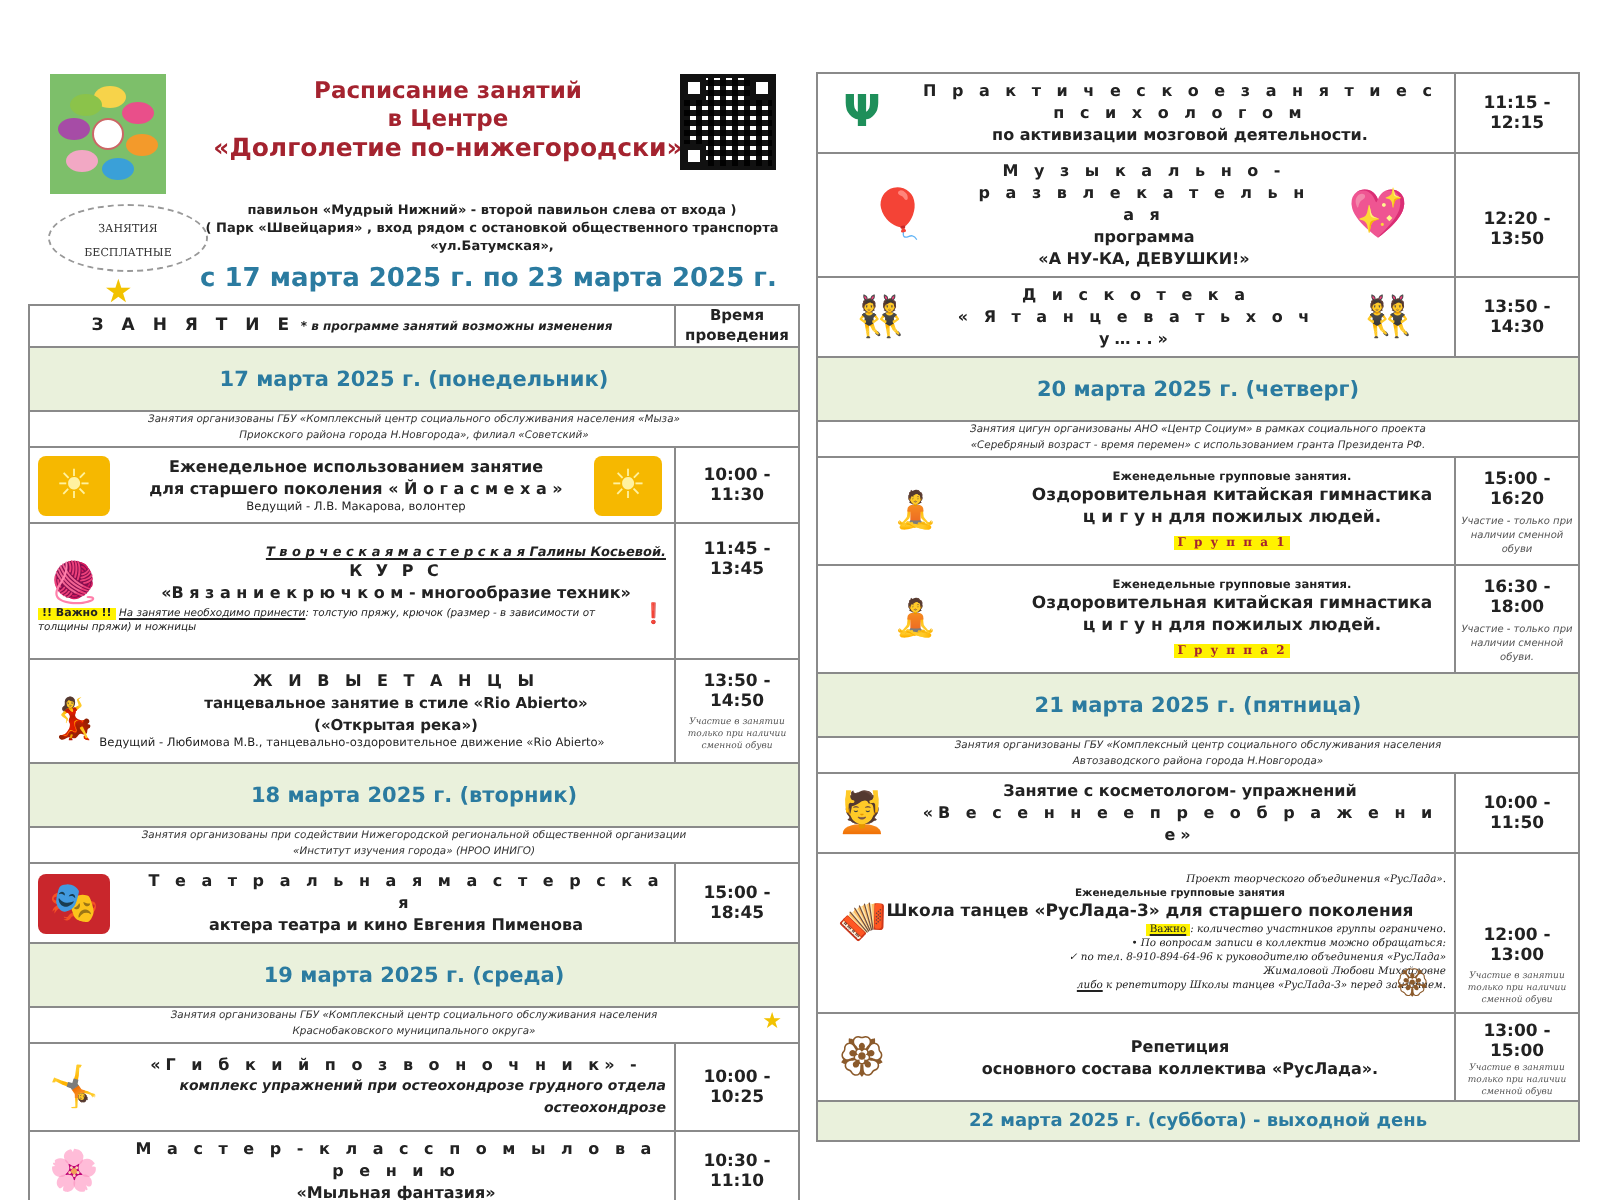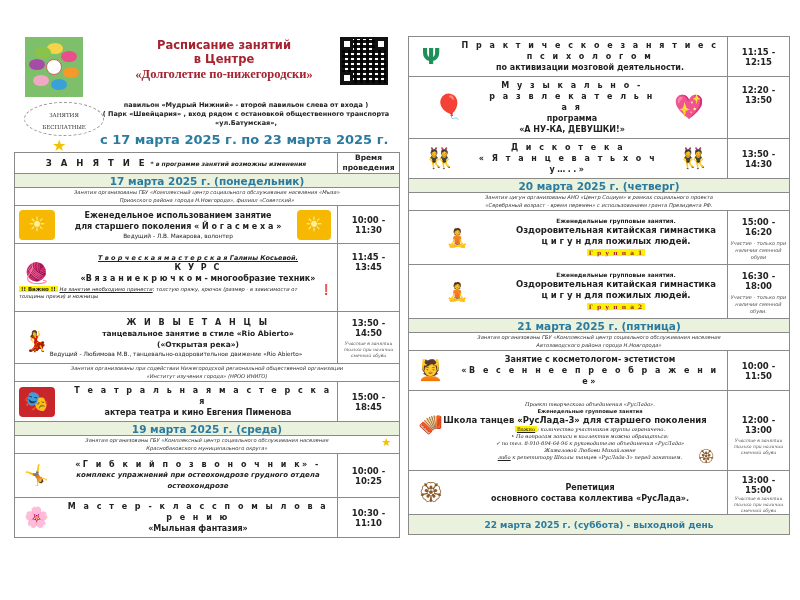--- a/index.html
+++ b/index.html
@@ -16,45 +16,45 @@
   .petal { position:absolute; width:16px; height:11px; border-radius:50%; }
   .flower-center { width:16px; height:16px; border-radius:50%; background:#fff; border:1px solid #c66; position:absolute; left:21px; top:22px; }
   .qr { position: absolute; left: 326px; top: 7px; width: 48px; height: 48px; background:
       repeating-linear-gradient(90deg,#111 0 3px,#fff 3px 6px),
       repeating-linear-gradient(0deg,#111 0 3px,#fff 3px 5px);
       background-blend-mode: multiply; border: 2px solid #111; }
   .qr .corner { position:absolute; width:12px; height:12px; border:3px solid #111; background:#fff; }
   .title-block { position: absolute; left: 90px; top: 8px; width: 240px; text-align: center; color: #a4232f; font-weight: bold; }
   .t1 { font-size: 11.5px; line-height: 14px; }
   .t2 { font-size: 11.5px; line-height: 14px; }
-  .t3 { font-size: 12.5px; line-height: 16px; font-family: Liberation Serif, serif; }
+  .t3 { font-size: 12.5px; line-height: 16px; }
   .t4 { font-size: 9px; line-height: 12px; }
   .addr { position: absolute; left: 72px; top: 71px; width: 320px; text-align:center; font-size: 6.5px; line-height: 9px; font-weight: bold; color:#222; }
   .free-badge { position:absolute; left: 10px; top: 72px; width: 80px; height: 34px; border:1px dashed #999; border-radius: 50%; font-family: "DejaVu Serif", serif; font-size: 5.5px; text-align:center; padding-top:6px; line-height: 12px; color:#333; }
   .star-icon { position:absolute; left: 38px; top: 108px; font-size: 16px; color:#f2c200; line-height: 1; }
   .period { position:absolute; left: 86px; top: 102px; font-size: 13px; font-weight: bold; color: #2b7ba0; white-space: nowrap; }
 
   
   table.sched { border-collapse: collapse; width: 100%; table-layout: fixed; }
   .left table.sched { position:absolute; top: 122px; left: 0; }
   table.sched td { border: 1px solid #8a8a8a; vertical-align: middle; }
   td.time { width: 62px; text-align: center; font-weight: bold; font-size: 8.5px; }
   td.time .note { display:block; font-family: "DejaVu Serif", serif; font-style: italic; font-weight: normal; font-size: 4.5px; line-height: 6px; color:#555; margin-top: 3px; }
   td.hcell { background:#fff; font-size: 9px; padding: 3px 4px; }
   .zanyatie { font-weight: bold; letter-spacing: 3px; font-size: 8.5px; }
   .zanyatie-note { font-style: italic; font-weight: bold; font-size: 6px; letter-spacing: 0; }
   td.hcell-time { font-size: 7.5px; font-weight: bold; text-align:center; line-height: 10px; }
-  td.day { background: #eaf1dc; color: #2b7ba0; font-weight: bold; text-align: center; font-size: 10.5px; height: 14px; }
+  td.day { background: #eaf1dc; color: #2b7ba0; font-weight: bold; text-align: center; font-size: 10.5px; height: 32px; }
   td.org { font-style: italic; font-size: 5.2px; line-height: 7.5px; text-align: center; color: #333; padding: 1px 6px; }
   td.act { position: relative; text-align: center; padding: 3px 4px 3px 48px; font-size: 8px; line-height: 11px; }
   .act .pic { position:absolute; left: 4px; top: 50%; transform: translateY(-50%); width: 36px; height: 30px; border-radius: 4px; display:flex; align-items:center; justify-content:center; font-size: 20px; }
   .act .pic-r { position:absolute; right: 6px; top: 50%; transform: translateY(-50%); width: 34px; height: 30px; display:flex; align-items:center; justify-content:center; font-size: 20px; }
   .b { font-weight: bold; }
   .sp { letter-spacing: 2.5px; }
-  .it { font-style: italic; }
+  .it { font-style: italic; text-align: right; }
   .u { text-decoration: underline; }
   .small { font-size: 5.8px; line-height: 8px; }
   .tiny { font-size: 5.2px; line-height: 7px; }
   .hl { background: #fff200; padding: 0 2px; }
   .serif { font-family: "DejaVu Serif", serif; }
   .sun { background:#f6b800; color:#fff2a0; }
   .right table.sched { position:absolute; top:0; left:0; }
 </style>
 </head>
 <body>
@@ -147,20 +147,23 @@
         <div class="b" style="font-size:7.5px">(«Открытая река»)</div>
         <div class="small" style="margin-left:-44px">Ведущий - Любимова М.В., танцевально-оздоровительное движение «Rio Abierto»</div>
       </td>
       <td class="time" style="vertical-align:top;padding-top:6px">
         <span>13:50 - 14:50</span>
         <span class="note">Участие в занятии только при наличии сменной обуви</span>
       </td>
     </tr>
 
     <tr>
+          <td colspan="2" class="day">18 марта 2025 г. (вторник)</td>
+        </tr>
+    <tr>
           <td colspan="2" class="org">
       <div>Занятия организованы  при содействии Нижегородской региональной общественной организации</div>
       <div>«Институт изучения города» (НРОО ИНИГО)</div>
     </td>
         </tr>
     <tr style="height:30px">
       <td class="act">
         <span class="pic" style="background:#c9262c;color:#ffe">🎭</span>
         <div class="b sp" style="text-align:center;padding-left:10px">Т е а т р а л ь н а я   м а с т е р с к а я</div>
         <div class="b">актера театра и кино Евгения Пименова</div>
@@ -212,21 +215,21 @@
     </tr>
     <tr style="height:62px">
       <td class="act" style="padding-right:70px;padding-left:78px">
         <span class="pic" style="width:72px;font-size:24px">🎈</span>
         <div class="b sp">М у з ы к а л ь н о -</div>
         <div class="b sp">р а з в л е к а т е л ь н а я</div>
         <div class="b">программа</div>
         <div class="b">«А НУ-КА, ДЕВУШКИ!»</div>
         <span class="pic-r" style="width:64px;font-size:24px">💖</span>
       </td>
-      <td class="time" style="vertical-align:top;padding-top:8px">12:20 - 13:50</td>
+      <td class="time" style="vertical-align:top;padding-top:28px">12:20 - 13:50</td>
     </tr>
     <tr style="height:36px">
       <td class="act" style="padding-left:60px;padding-right:60px">
         <span class="pic" style="width:54px">👯</span>
         <div class="b sp">Д и с к о т е к а</div>
         <div class="b sp">« Я   т а н ц е в а т ь   х о ч у…..»</div>
         <span class="pic-r" style="width:54px">👯</span>
       </td>
       <td class="time">13:50 - 14:30</td>
     </tr>
@@ -272,39 +275,39 @@
         </tr>
     <tr>
           <td colspan="2" class="org">
       <div>Занятия организованы  ГБУ «Комплексный центр социального обслуживания населения</div>
       <div>Автозаводского района города  Н.Новгорода»</div>
     </td>
         </tr>
     <tr style="height:36px">
       <td class="act">
         <span class="pic" style="color:#c98a6a">💆</span>
-        <div class="b">Занятие с косметологом- эстетистом</div>
+        <div class="b">Занятие с косметологом- упражнений</div>
         <div class="b sp">«В е с е н н е е   п р е о б р а ж е н и е»</div>
       </td>
       <td class="time">10:00 - 11:50</td>
     </tr>
     <tr style="height:80px">
       <td class="act" style="padding-top:2px;padding-bottom:2px">
         <span class="pic" style="top:18px;transform:none;color:#b23a3a">🪗</span>
         <div class="it serif tiny">Проект творческого объединения «РусЛада».</div>
         <div class="b tiny">Еженедельные групповые занятия</div>
         <div class="b" style="font-size:8.5px;margin-left:-30px">Школа  танцев «РусЛада-3» для старшего поколения</div>
         <div class="serif it tiny"><span class="u hl" style="font-style:normal">Важно</span><span>: количество участников группы ограничено.</span></div>
         <div class="serif it tiny">• <span>По вопросам записи в коллектив можно обращаться:</span></div>
         <div class="serif it tiny">✓ <span>по тел. 8-910-894-64-96  к руководителю объединения «РусЛада»</span></div>
         <div class="serif it tiny">Жималовой Любови Михайловне</div>
         <div class="serif it tiny"><span class="u">либо</span><span> к репетитору Школы танцев  «РусЛада-3» перед занятием.</span></div>
         <span style="position:absolute;right:12px;bottom:8px;font-size:14px;color:#8b5a2b">🏵</span>
       </td>
-      <td class="time" style="vertical-align:top;padding-top:24px">
+      <td class="time" style="vertical-align:top;padding-top:36px">
         <span>12:00 - 13:00</span>
         <span class="note">Участие в занятии только при наличии сменной обуви</span>
       </td>
     </tr>
     <tr style="height:36px">
       <td class="act">
         <span class="pic" style="color:#8b5a2b">🏵</span>
         <div class="b">Репетиция</div>
         <div class="b">основного  состава  коллектива  «РусЛада».</div>
       </td>

